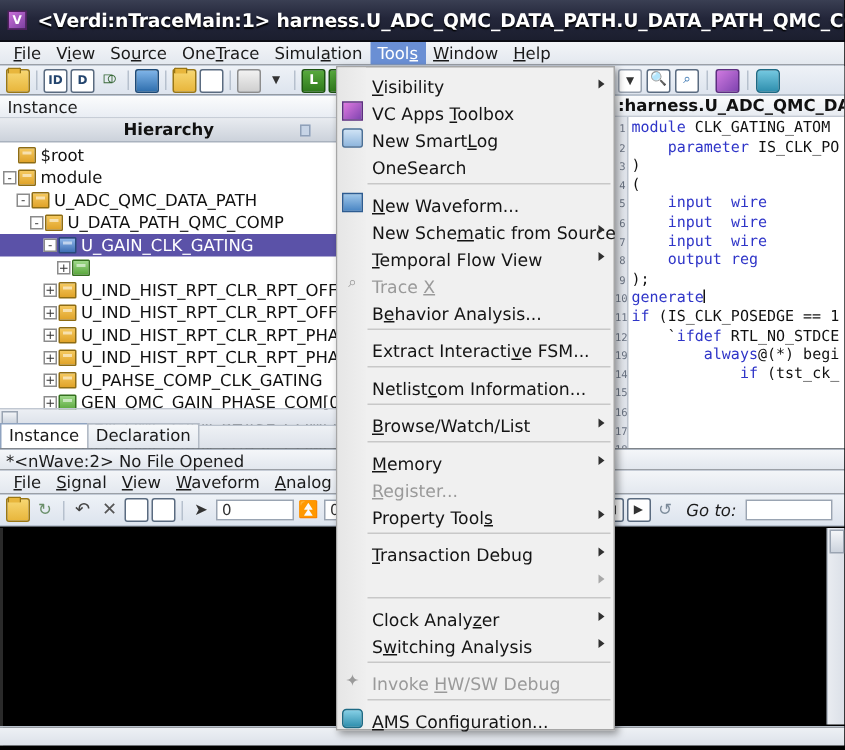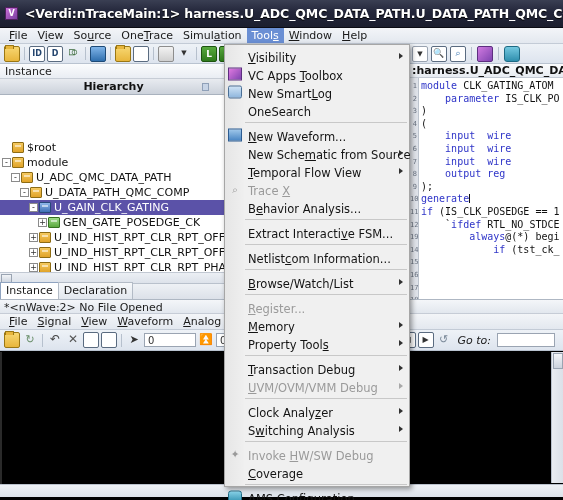--- a/index.html
+++ b/index.html
@@ -74,21 +74,21 @@
   .ico-blue { background: linear-gradient(to bottom,#7fb4e8,#2f6fae); border:1px solid #1d4a77; }
   .ico-gray { background: linear-gradient(to bottom,#f2f2f2,#cfcfcf); border:1px solid #8d8d8d; }
   .ico-purple { background: linear-gradient(135deg,#d07ae0,#7f44b0); border:1px solid #5d2e80; }
   .ico-teal { background: linear-gradient(to bottom,#74c8e0,#2f8fae); border:1px solid #1d6a84; border-radius:3px;}
   .ico-cap { font-size:8px; color:#24456e; line-height:14px; text-align:center; font-weight:bold;}
   .caret-sm { font-size:7px; color:#333; line-height:15px; text-align:center; }
 
   
   .leftpanel {
     position: absolute; left: 0; top: 64px; width: 229px; height: 235px;
-    background: #ffffff; border-right: 2px solid #be185d;
+    background: #ffffff; border-right: 4px solid #be185d;
     overflow: hidden;
   }
   .panel-caption {
     height: 15px; background: linear-gradient(to bottom,#fbfcfd,#e9edf3);
     border-bottom: 1px solid #c7cdd6;
     font-size: 11px; color: #222; padding-left: 5px; line-height: 15px;
   }
   .hier-header {
     height: 16px; background: linear-gradient(to bottom,#e8ebf0,#ccd2db);
     border-bottom: 1px solid #a9b2be;
@@ -306,21 +306,21 @@
     <span class="tbtn ico-teal"></span>
   </div>
 
   <div class="leftpanel">
     <div class="panel-caption">Instance</div>
     <div class="hier-header">
       <span>Hierarchy</span>
       <span class="sortbox"></span>
     </div>
     <div class="tree" id="tree-container">
-        <div class="trow" style="padding-left: 2px; margin-top: 44px;">
+        <div class="trow" style="padding-left: 2px;">
           <span class="exp none"></span>
           <span class="nico"></span>
           <span class="tlabel">$root</span>
         </div>
         <div class="trow" style="padding-left: 2px;">
           <span class="exp">-</span>
           <span class="nico"></span>
           <span class="tlabel">module</span>
         </div>
         <div class="trow" style="padding-left: 11px;">
@@ -334,21 +334,20 @@
           <span class="tlabel">U_DATA_PATH_QMC_COMP</span>
         </div>
         <div class="trow sel" style="padding-left: 29px;">
           <span class="exp">-</span>
           <span class="nico inst"></span>
           <span class="tlabel">U_GAIN_CLK_GATING</span>
         </div>
         <div class="trow" style="padding-left: 38px;">
           <span class="exp">+</span>
           <span class="nico gen"></span>
-          <span class="tlabel">GEN_GATE_POSEDGE_CK</span>
         </div>
         <div class="trow" style="padding-left: 29px;">
           <span class="exp">+</span>
           <span class="nico"></span>
           <span class="tlabel">U_IND_HIST_RPT_CLR_RPT_OFFS</span>
         </div>
         <div class="trow" style="padding-left: 29px;">
           <span class="exp">+</span>
           <span class="nico"></span>
           <span class="tlabel">U_IND_HIST_RPT_CLR_RPT_OFFS</span>
@@ -359,20 +358,21 @@
           <span class="tlabel">U_IND_HIST_RPT_CLR_RPT_PHAS</span>
         </div>
         <div class="trow" style="padding-left: 29px;">
           <span class="exp">+</span>
           <span class="nico"></span>
           <span class="tlabel">U_IND_HIST_RPT_CLR_RPT_PHAS</span>
         </div>
         <div class="trow" style="padding-left: 29px;">
           <span class="exp">+</span>
           <span class="nico"></span>
+          <span class="tlabel">U_PAHSE_COMP_CLK_GATING</span>
         </div>
         <div class="trow" style="padding-left: 29px;">
           <span class="exp">+</span>
           <span class="nico gen"></span>
           <span class="tlabel">GEN_QMC_GAIN_PHASE_COM[0]</span>
         </div>
         <div class="trow" style="padding-left: 29px;">
           <span class="exp">+</span>
           <span class="nico gen"></span>
           <span class="tlabel">GEN_QMC_GAIN_PHASE_COM[1]</span>
@@ -532,46 +532,45 @@
         </div>
         <div class="dd-sep"></div>
         <div class="mi-wrap">
           <div class="mi">
             <span><u>B</u>rowse/Watch/List</span>
             <span class="sub"></span>
           </div>
         </div>
         <div class="dd-sep"></div>
         <div class="mi-wrap">
+          <div class="mi">
+            <span><u>M</u>emory</span>
+            <span class="sub"></span>
+          </div>
+        </div>
+        <div class="mi-wrap">
           <div class="mi disabled">
             <span><u>R</u>egister...</span>
           </div>
         </div>
         <div class="mi-wrap">
           <div class="mi">
-            <span><u>M</u>emory</span>
-            <span class="sub"></span>
-          </div>
-        </div>
-        <div class="mi-wrap">
-          <div class="mi">
             <span>Property Tool<u>s</u></span>
             <span class="sub"></span>
           </div>
         </div>
         <div class="dd-sep"></div>
         <div class="mi-wrap">
           <div class="mi">
             <span><u>T</u>ransaction Debug</span>
             <span class="sub"></span>
           </div>
         </div>
         <div class="mi-wrap">
           <div class="mi disabled">
-            <span><u>U</u>VM/OVM/VMM Debug</span>
             <span class="sub"></span>
           </div>
         </div>
         <div class="dd-sep"></div>
         <div class="mi-wrap">
           <div class="mi">
             <span>Clock Analy<u>z</u>er</span>
             <span class="sub"></span>
           </div>
         </div>
@@ -581,25 +580,20 @@
             <span class="sub"></span>
           </div>
         </div>
         <div class="dd-sep"></div>
         <div class="mi-wrap">
           <div class="mi disabled">
             <span class="mico hwsw">✦</span>
             <span>Invoke <u>H</u>W/SW Debug</span>
           </div>
         </div>
-        <div class="mi-wrap">
-          <div class="mi">
-            <span><u>C</u>overage</span>
-          </div>
-        </div>
         <div class="dd-sep"></div>
         <div class="mi-wrap">
           <div class="mi">
             <span class="mico ams"></span>
             <span><u>A</u>MS Configuration...</span>
           </div>
         </div>
       </div>
   </div>
 

